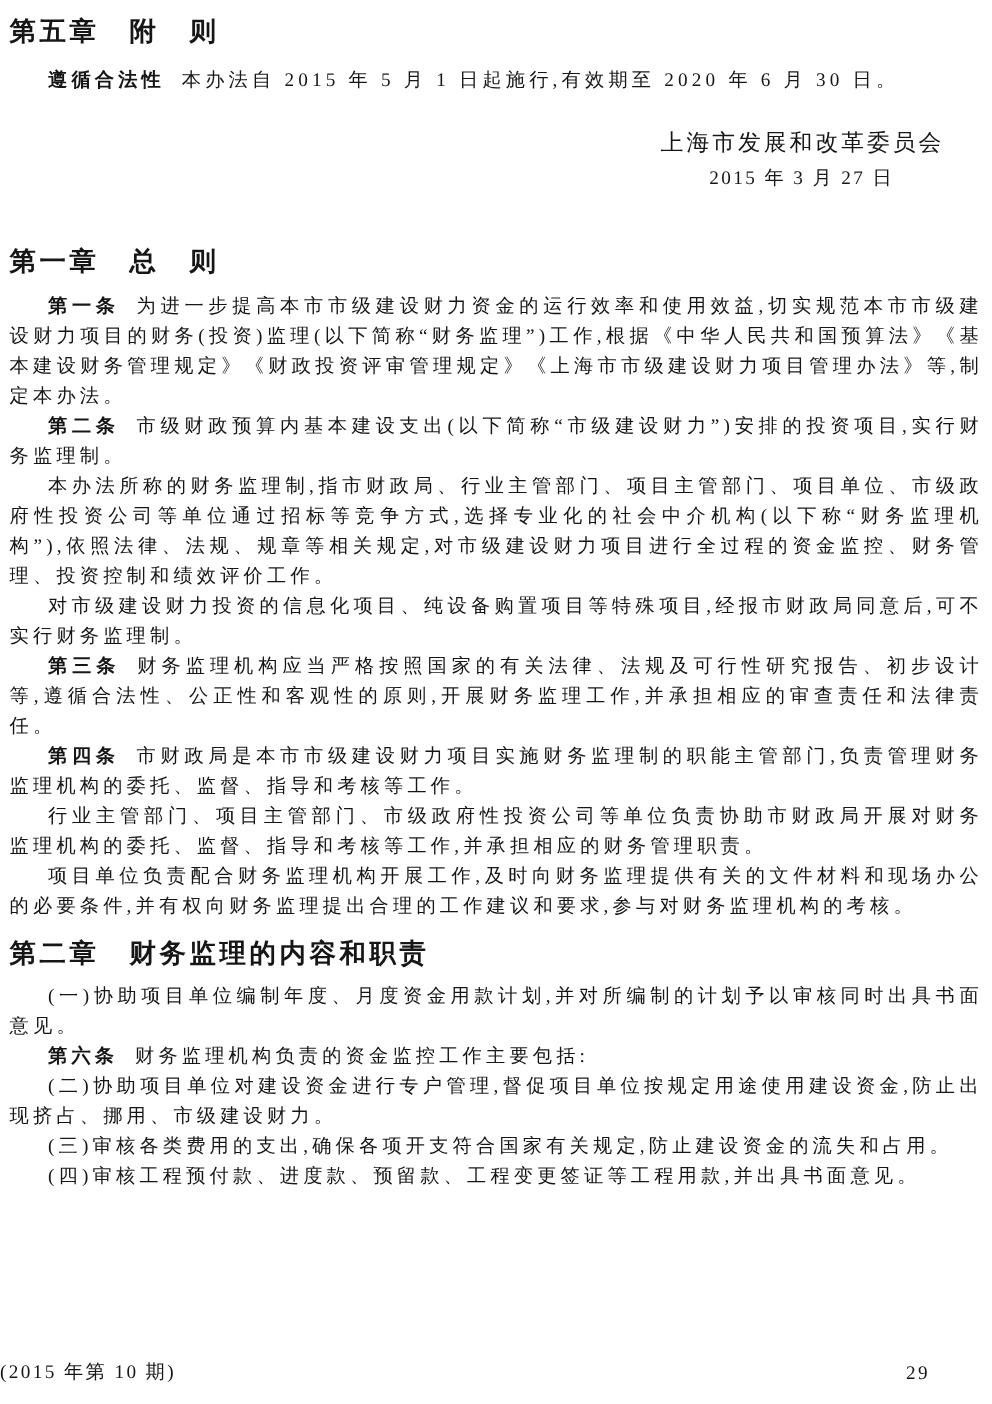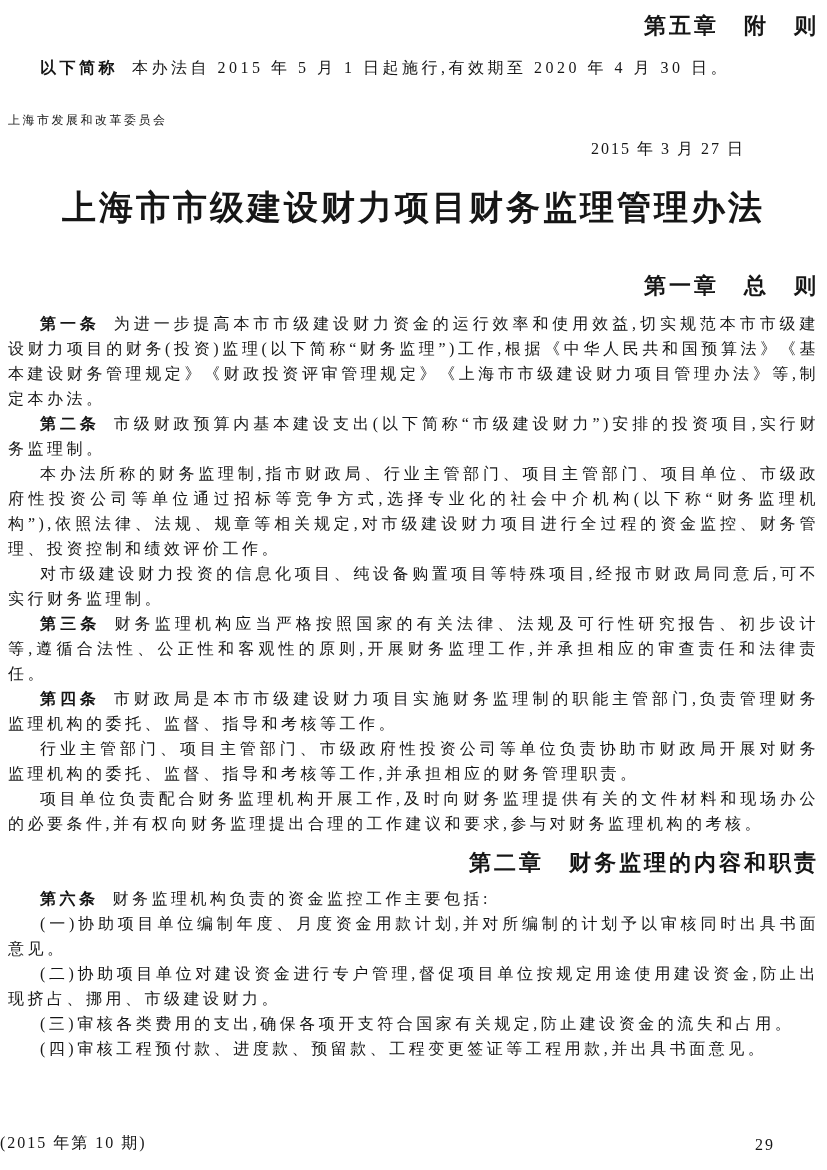--- a/index.html
+++ b/index.html
@@ -8,31 +8,31 @@
     width:827px; height:1170px;
     margin:0 auto;
     background:#ffffff;
     color:#161616;
     font-family:"Liberation Serif","DejaVu Serif",serif;
     box-sizing:border-box;
     padding:0 8px;
     overflow:hidden;
   }
   .h-small {
-    font-size:22px; font-weight:700; text-align:right;
+    font-size:22px; font-weight:700; text-align:left;
     letter-spacing:3px; margin:0; line-height:28px;
   }
   .h-ch5 { padding-top:12px; }
   .article22 {
     font-size:16px; line-height:25px; letter-spacing:3.5px;
     margin:15px 0 0; text-indent:2em; text-align:justify;
   }
   .issuer {
-    margin:29px 32px 0 0; text-align:left;
-    font-size:12px; letter-spacing:2.5px; line-height:22px;
+    margin:29px 32px 0 0; text-align:right;
+    font-size:19px; letter-spacing:2.5px; line-height:22px;
   }
   .issue-date {
     margin:7px 74px 0 0; text-align:right;
     font-size:16px; letter-spacing:2px; line-height:22px;
   }
   .doc-title {
     font-size:34px; font-weight:700; text-align:center;
     letter-spacing:3px; margin:28px 0 0; line-height:40px;
   }
   .h-ch1 { margin-top:44px; }
@@ -52,45 +52,44 @@
     position:absolute; right:52px; bottom:0; font-size:16px;
   }
 </style>
 </head>
 <body>
 
 <div class="page">
 
   <h2 class="h-small h-ch5">第五章　附　则</h2>
 
-  <p class="article22"><span class="art-label">以下简称</span><span>本办法自 2015 年 5 月 1 日起施行,有效期至 2020 年 4 月 30 日。</span></p>
+  <p class="article22"><span class="art-label">遵循合法性</span><span>本办法自 2015 年 5 月 1 日起施行,有效期至 2020 年 6 月 30 日。</span></p>
 
   <p class="issuer">上海市发展和改革委员会</p>
   <p class="issue-date">2015 年 3 月 27 日</p>
 
-  <h1 class="doc-title">上海市市级建设财力项目财务监理管理办法</h1>
 
   <h2 class="h-small h-ch1">第一章　总　则</h2>
 
   <div class="body-block">
     <p class="para"><span class="art-label">第一条</span><span>为进一步提高本市市级建设财力资金的运行效率和使用效益,切实规范本市市级建设财力项目的财务(投资)监理(以下简称“财务监理”)工作,根据《中华人民共和国预算法》《基本建设财务管理规定》《财政投资评审管理规定》《上海市市级建设财力项目管理办法》等,制定本办法。</span></p>
     <p class="para"><span class="art-label">第二条</span><span>市级财政预算内基本建设支出(以下简称“市级建设财力”)安排的投资项目,实行财务监理制。</span></p>
     <p class="para"><span class="art-label"></span><span>本办法所称的财务监理制,指市财政局、行业主管部门、项目主管部门、项目单位、市级政府性投资公司等单位通过招标等竞争方式,选择专业化的社会中介机构(以下称“财务监理机构”),依照法律、法规、规章等相关规定,对市级建设财力项目进行全过程的资金监控、财务管理、投资控制和绩效评价工作。</span></p>
     <p class="para"><span class="art-label"></span><span>对市级建设财力投资的信息化项目、纯设备购置项目等特殊项目,经报市财政局同意后,可不实行财务监理制。</span></p>
     <p class="para"><span class="art-label">第三条</span><span>财务监理机构应当严格按照国家的有关法律、法规及可行性研究报告、初步设计等,遵循合法性、公正性和客观性的原则,开展财务监理工作,并承担相应的审查责任和法律责任。</span></p>
     <p class="para"><span class="art-label">第四条</span><span>市财政局是本市市级建设财力项目实施财务监理制的职能主管部门,负责管理财务监理机构的委托、监督、指导和考核等工作。</span></p>
     <p class="para"><span class="art-label"></span><span>行业主管部门、项目主管部门、市级政府性投资公司等单位负责协助市财政局开展对财务监理机构的委托、监督、指导和考核等工作,并承担相应的财务管理职责。</span></p>
     <p class="para"><span class="art-label"></span><span>项目单位负责配合财务监理机构开展工作,及时向财务监理提供有关的文件材料和现场办公的必要条件,并有权向财务监理提出合理的工作建议和要求,参与对财务监理机构的考核。</span></p>
   </div>
 
   <h2 class="h-small h-ch2">第二章　财务监理的内容和职责</h2>
 
   <div>
+    <p class="para"><span class="art-label"></span><span>(一)协助项目单位编制年度、月度资金用款计划,并对所编制的计划予以审核同时出具书面意见。</span></p>
     <p class="para"><span class="art-label">第六条</span><span>财务监理机构负责的资金监控工作主要包括:</span></p>
-    <p class="para"><span class="art-label"></span><span>(一)协助项目单位编制年度、月度资金用款计划,并对所编制的计划予以审核同时出具书面意见。</span></p>
     <p class="para"><span class="art-label"></span><span>(二)协助项目单位对建设资金进行专户管理,督促项目单位按规定用途使用建设资金,防止出现挤占、挪用、市级建设财力。</span></p>
     <p class="para"><span class="art-label"></span><span>(三)审核各类费用的支出,确保各项开支符合国家有关规定,防止建设资金的流失和占用。</span></p>
     <p class="para"><span class="art-label"></span><span>(四)审核工程预付款、进度款、预留款、工程变更签证等工程用款,并出具书面意见。</span></p>
 
   </div>
 
   <div class="footer">
     <span>(2015 年第 10 期)</span>
     <span class="footer-page">29</span>
   </div>

